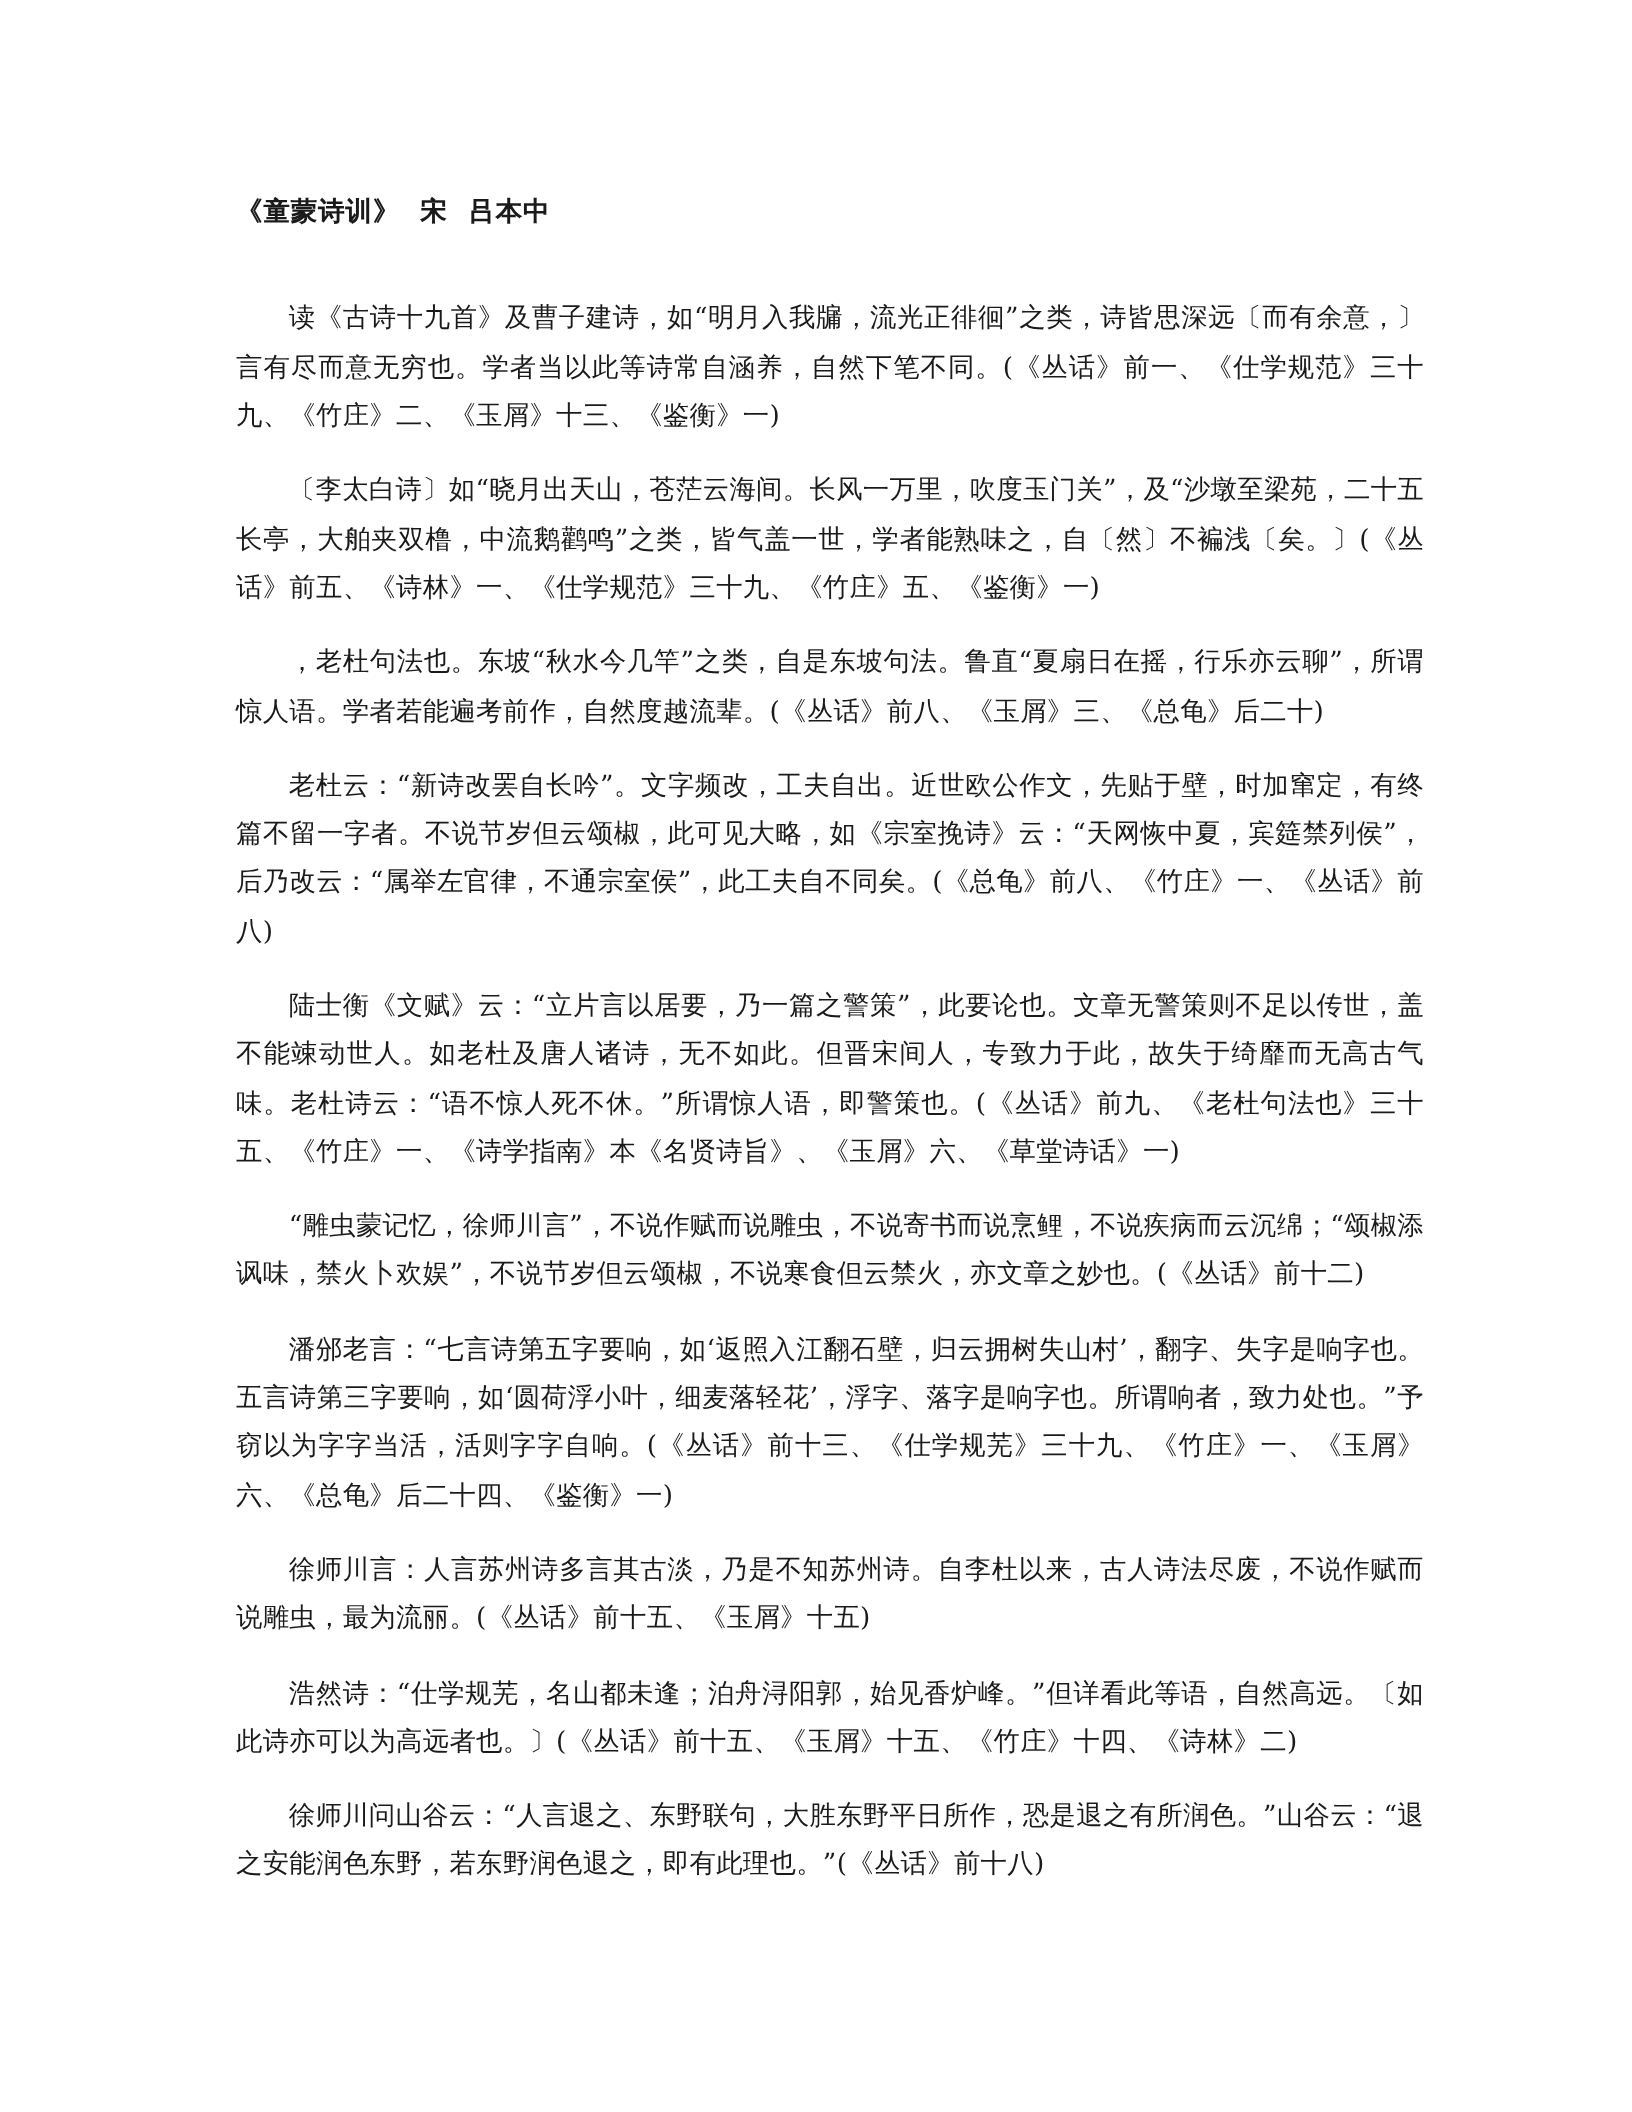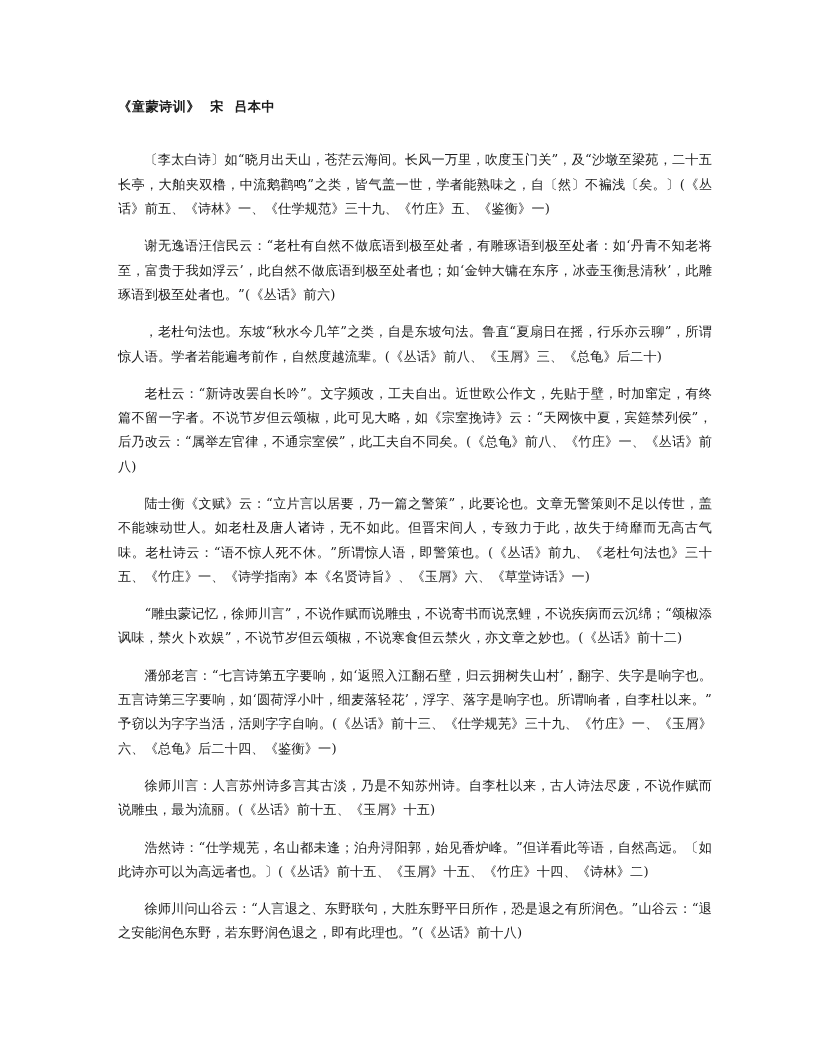--- a/index.html
+++ b/index.html
@@ -55,25 +55,25 @@
   }
 </style>
 </head>
 <body>
 
 <div class="page">
 
   <h1 class="doc-title">《童蒙诗训》  宋  吕本中</h1>
 
   <div class="body-block">
+    <p class="para">读《古诗十九首》及曹子建诗，如“明月入我牖，流光正徘徊”之类，诗皆思深远〔而有余意，〕言有尽而意无穷也。学者当以此等诗常自涵养，自然下笔不同。(《丛话》前一、《仕学规范》三十九、《竹庄》二、《玉屑》十三、《鉴衡》一)</p>
     <p class="para">〔李太白诗〕如“晓月出天山，苍茫云海间。长风一万里，吹度玉门关”，及“沙墩至梁苑，二十五长亭，大舶夹双橹，中流鹅鹳鸣”之类，皆气盖一世，学者能熟味之，自〔然〕不褊浅〔矣。〕(《丛话》前五、《诗林》一、《仕学规范》三十九、《竹庄》五、《鉴衡》一)</p>
-    <p class="para">谢无逸语汪信民云：“老杜有自然不做底语到极至处者，有雕琢语到极至处者：如‘丹青不知老将至，富贵于我如浮云’，此自然不做底语到极至处者也；如‘金钟大镛在东序，冰壶玉衡悬清秋’，此雕琢语到极至处者也。”(《丛话》前六)</p>
     <p class="para">，老杜句法也。东坡“秋水今几竿”之类，自是东坡句法。鲁直“夏扇日在摇，行乐亦云聊”，所谓惊人语。学者若能遍考前作，自然度越流辈。(《丛话》前八、《玉屑》三、《总龟》后二十)</p>
     <p class="para">老杜云：“新诗改罢自长吟”。文字频改，工夫自出。近世欧公作文，先贴于壁，时加窜定，有终篇不留一字者。不说节岁但云颂椒，此可见大略，如《宗室挽诗》云：“天网恢中夏，宾筵禁列侯”，后乃改云：“属举左官律，不通宗室侯”，此工夫自不同矣。(《总龟》前八、《竹庄》一、《丛话》前八)</p>
     <p class="para">陆士衡《文赋》云：“立片言以居要，乃一篇之警策”，此要论也。文章无警策则不足以传世，盖不能竦动世人。如老杜及唐人诸诗，无不如此。但晋宋间人，专致力于此，故失于绮靡而无高古气味。老杜诗云：“语不惊人死不休。”所谓惊人语，即警策也。(《丛话》前九、《老杜句法也》三十五、《竹庄》一、《诗学指南》本《名贤诗旨》、《玉屑》六、《草堂诗话》一)</p>
     <p class="para">“雕虫蒙记忆，徐师川言”，不说作赋而说雕虫，不说寄书而说烹鲤，不说疾病而云沉绵；“颂椒添讽味，禁火卜欢娱”，不说节岁但云颂椒，不说寒食但云禁火，亦文章之妙也。(《丛话》前十二)</p>
-    <p class="para">潘邠老言：“七言诗第五字要响，如‘返照入江翻石壁，归云拥树失山村’，翻字、失字是响字也。五言诗第三字要响，如‘圆荷浮小叶，细麦落轻花’，浮字、落字是响字也。所谓响者，自李杜以来。”予窃以为字字当活，活则字字自响。(《丛话》前十三、《仕学规芜》三十九、《竹庄》一、《玉屑》六、《总龟》后二十四、《鉴衡》一)</p>
+    <p class="para">潘邠老言：“七言诗第五字要响，如‘返照入江翻石壁，归云拥树失山村’，翻字、失字是响字也。五言诗第三字要响，如‘圆荷浮小叶，细麦落轻花’，浮字、落字是响字也。所谓响者，致力处也。”予窃以为字字当活，活则字字自响。(《丛话》前十三、《仕学规芜》三十九、《竹庄》一、《玉屑》六、《总龟》后二十四、《鉴衡》一)</p>
     <p class="para">徐师川言：人言苏州诗多言其古淡，乃是不知苏州诗。自李杜以来，古人诗法尽废，不说作赋而说雕虫，最为流丽。(《丛话》前十五、《玉屑》十五)</p>
     <p class="para">浩然诗：“仕学规芜，名山都未逢；泊舟浔阳郭，始见香炉峰。”但详看此等语，自然高远。〔如此诗亦可以为高远者也。〕(《丛话》前十五、《玉屑》十五、《竹庄》十四、《诗林》二)</p>
     <p class="para">徐师川问山谷云：“人言退之、东野联句，大胜东野平日所作，恐是退之有所润色。”山谷云：“退之安能润色东野，若东野润色退之，即有此理也。”(《丛话》前十八)</p>
   </div>
 
 </div>
 
 </body></html>

